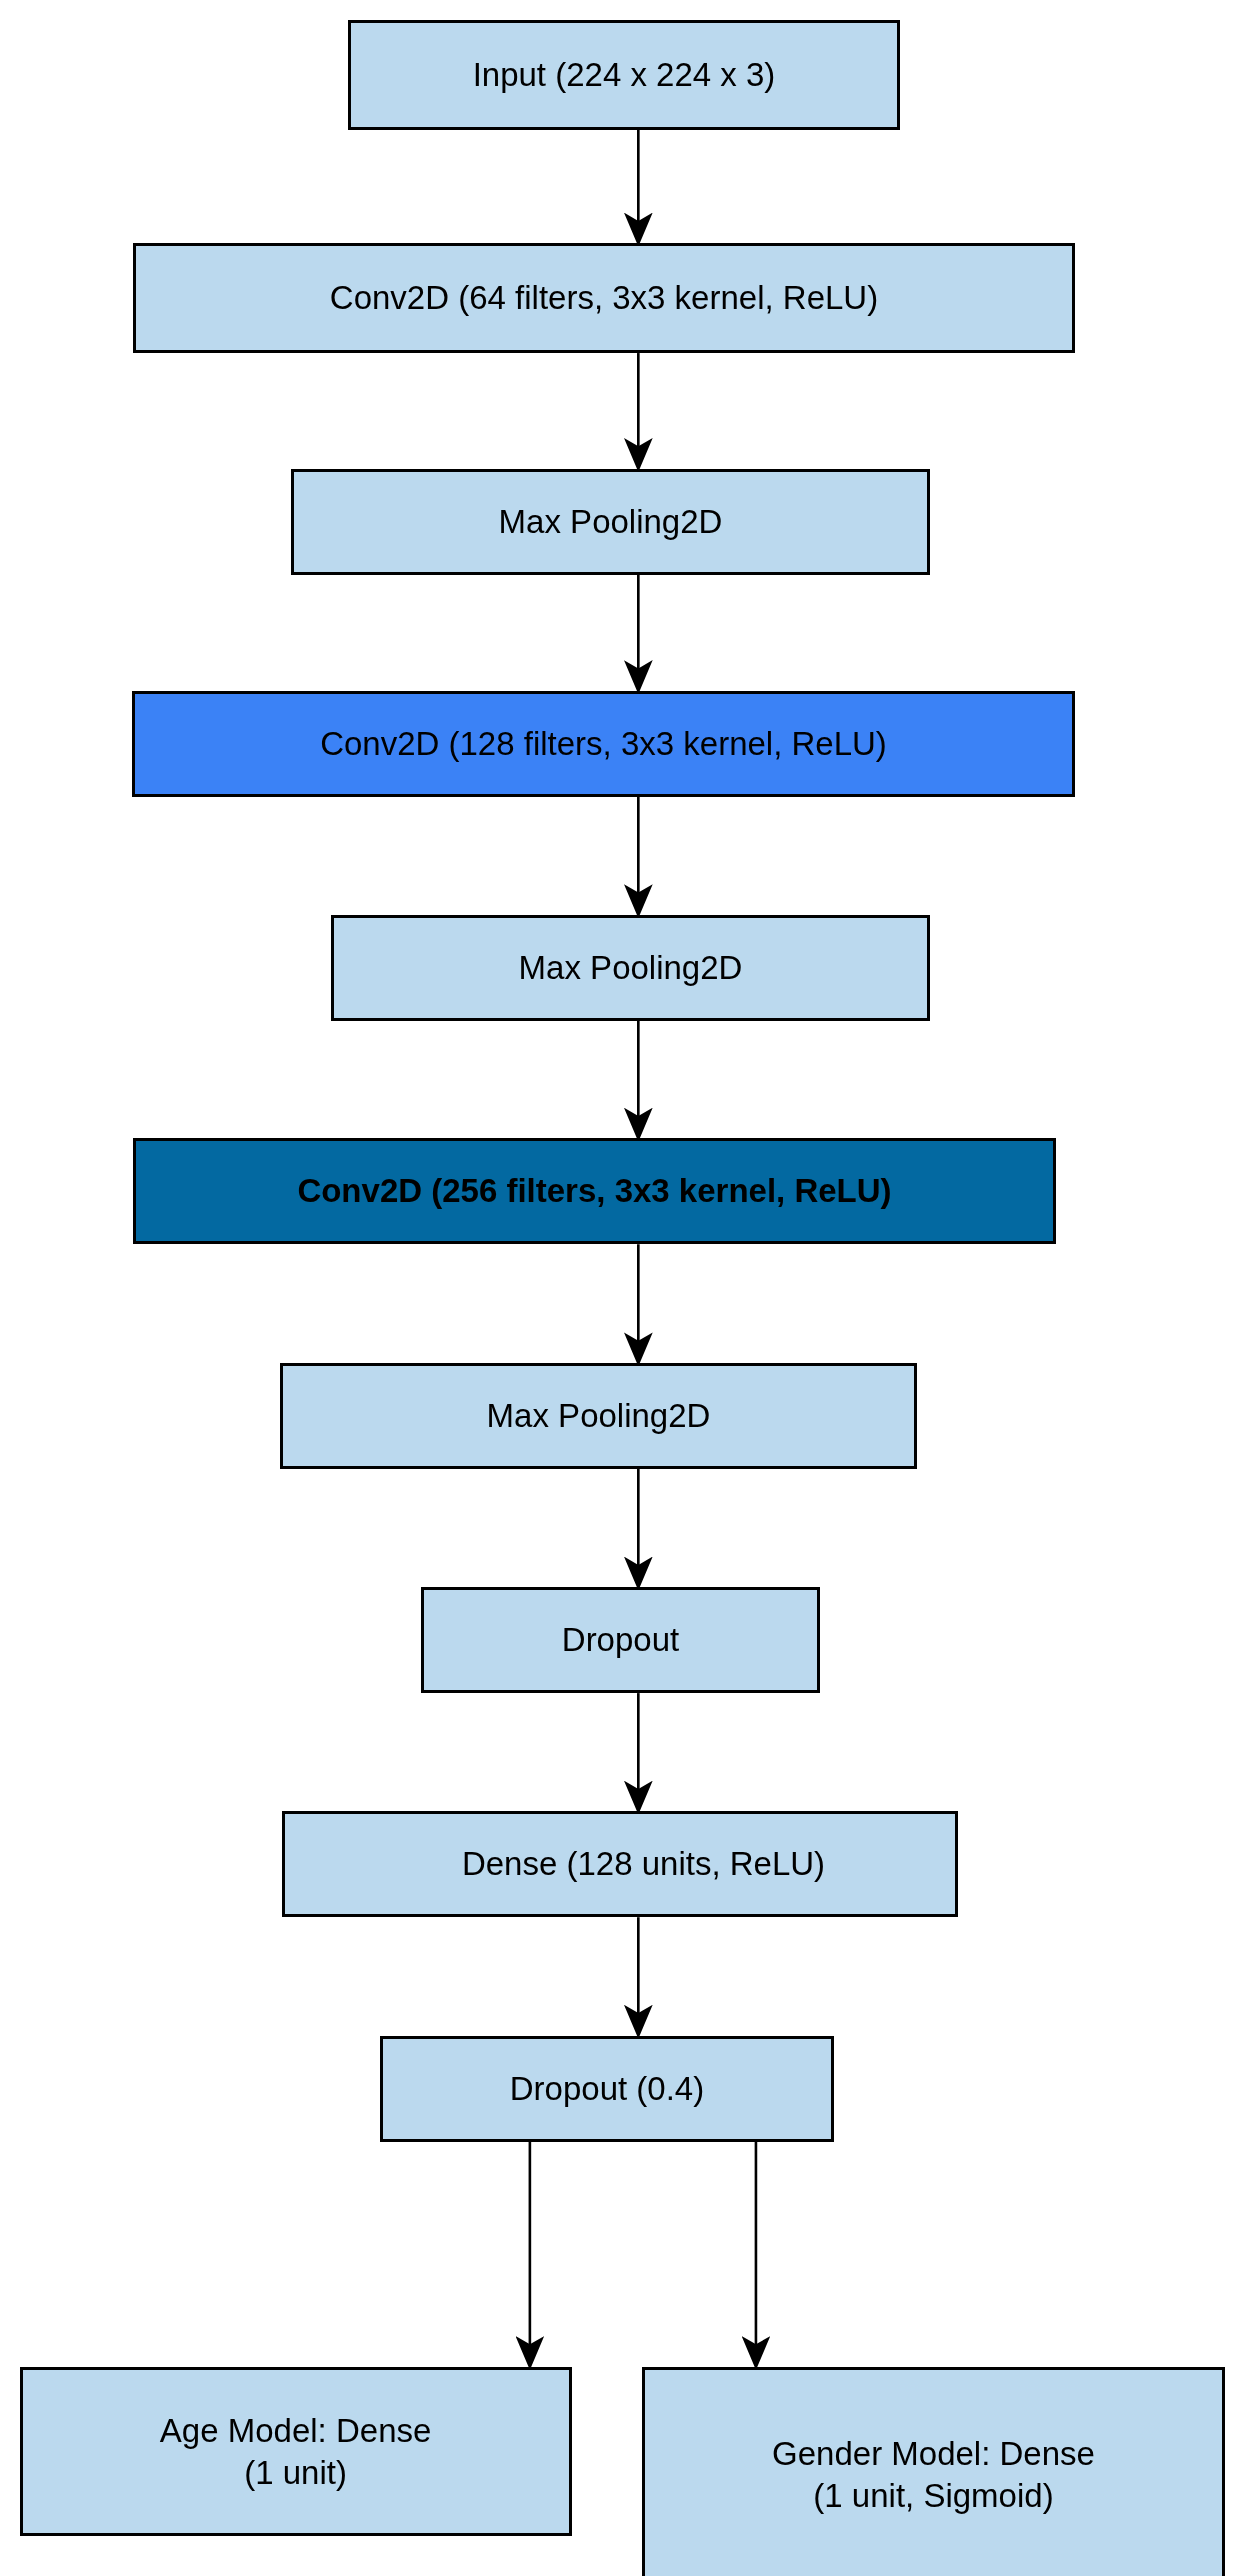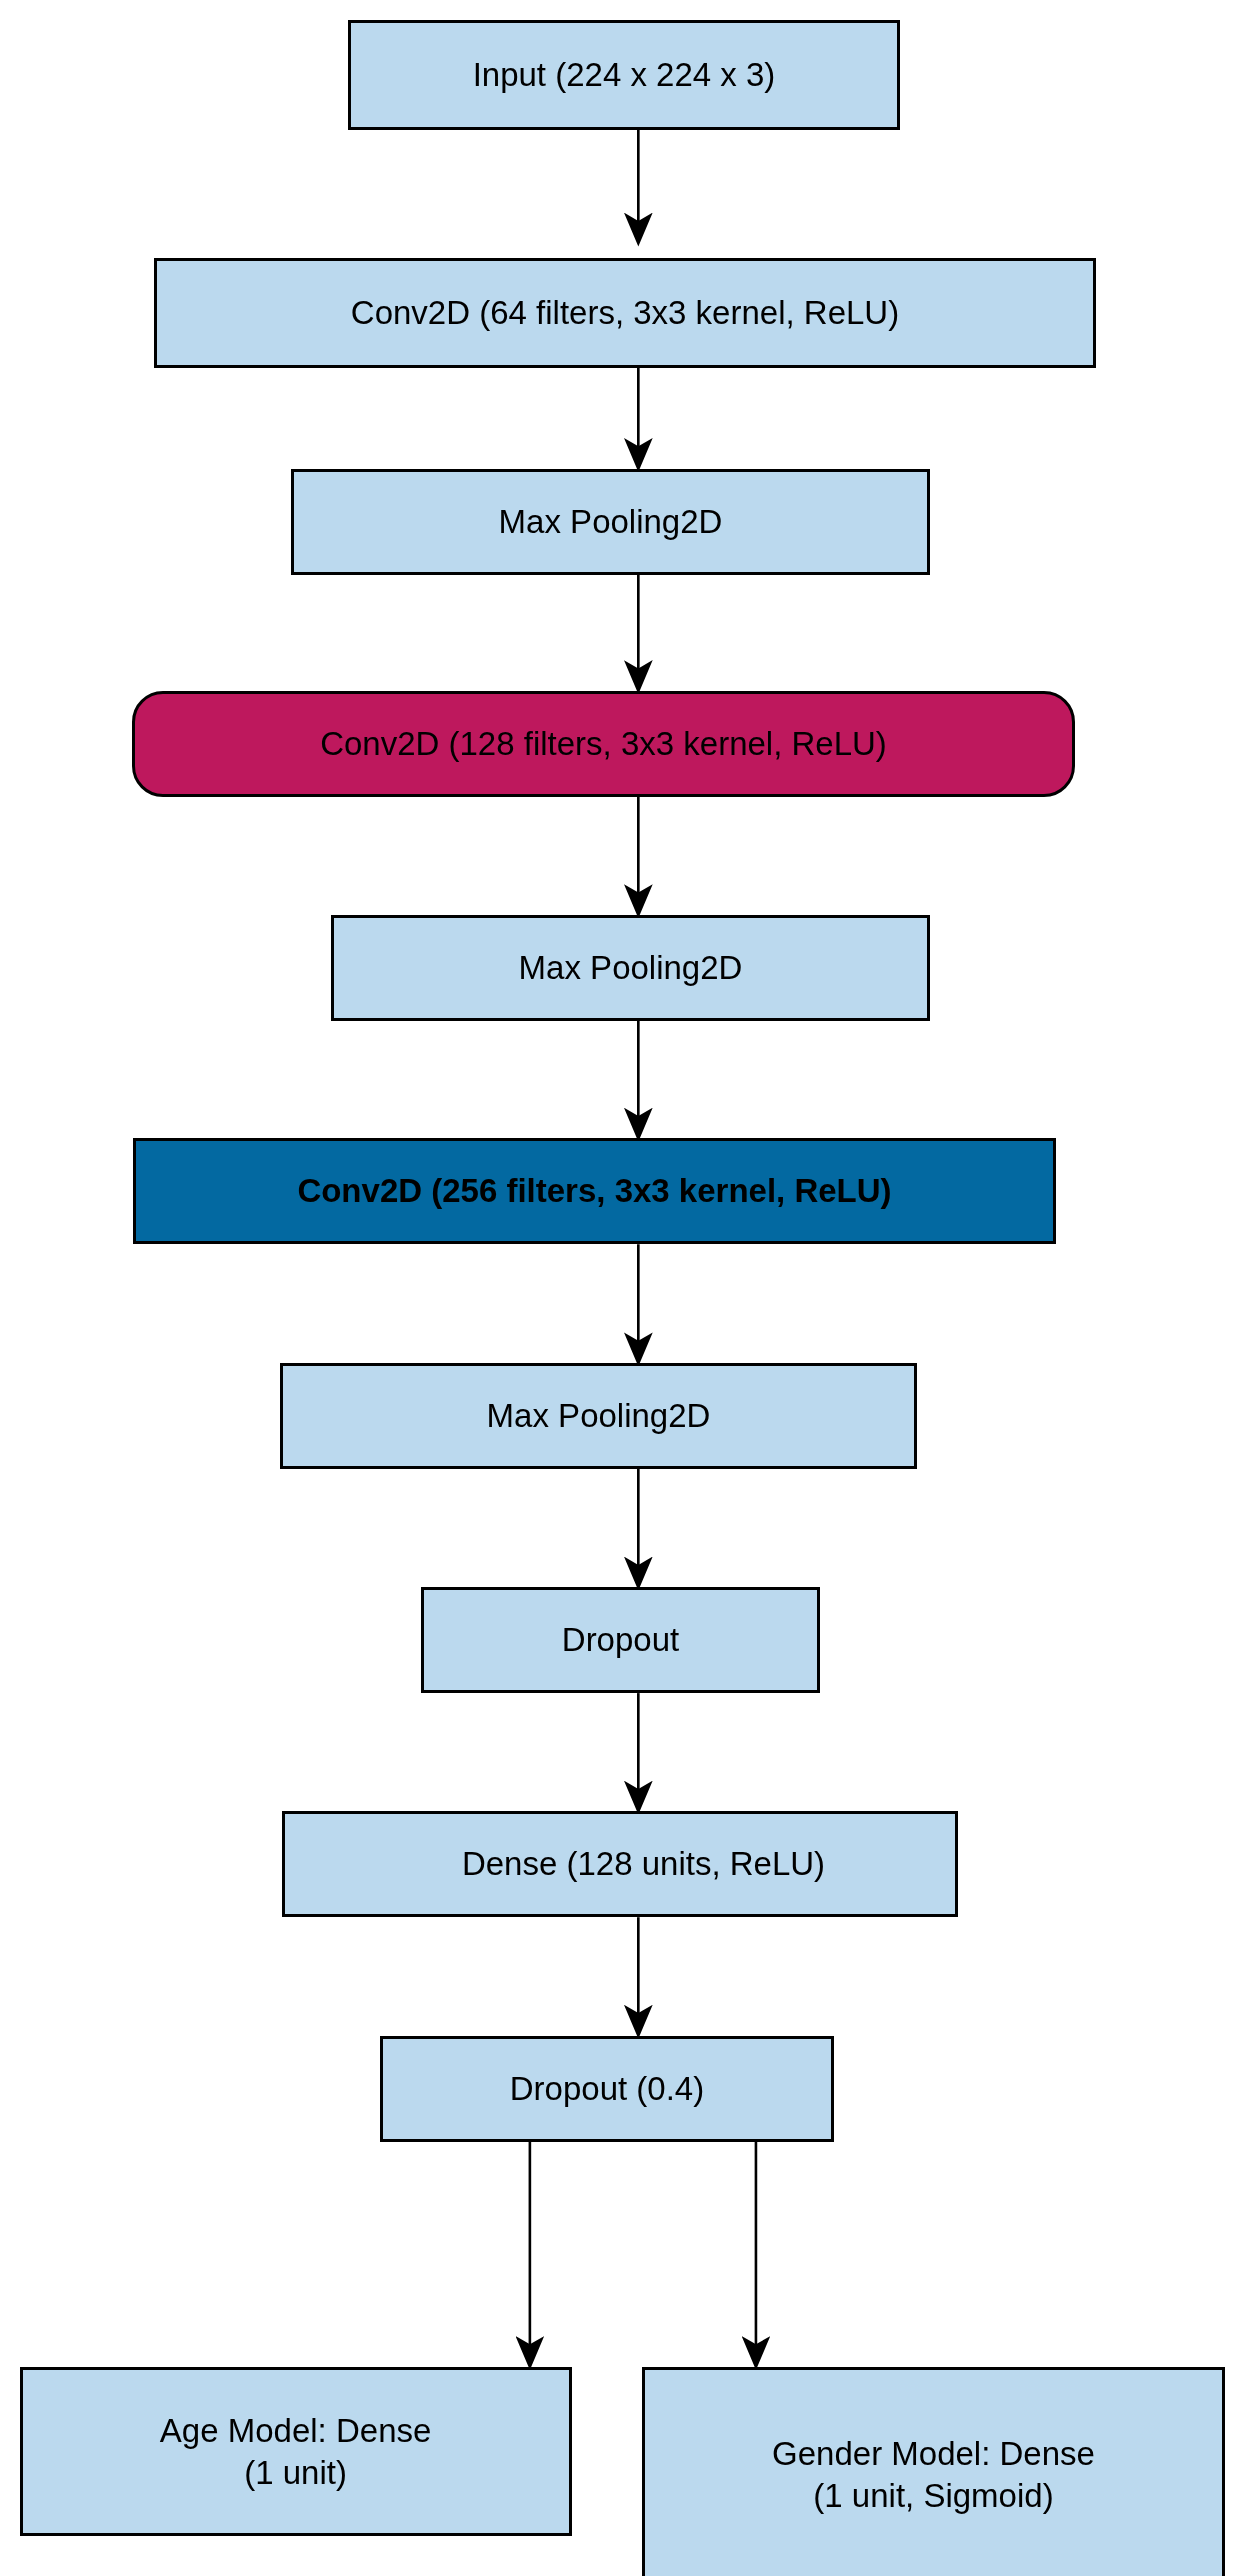--- a/index.html
+++ b/index.html
@@ -61,23 +61,23 @@
         <line x1="977" y1="1904" x2="977" y2="2083" stroke="#000000" stroke-width="4" marker-end="url(#arrowhead)"></line>
         <line x1="977" y1="2248" x2="977" y2="2426" stroke="#000000" stroke-width="4" marker-end="url(#arrowhead)"></line>
         <line x1="977" y1="2591" x2="977" y2="2769" stroke="#000000" stroke-width="4" marker-end="url(#arrowhead)"></line>
         <line x1="977" y1="2934" x2="977" y2="3112" stroke="#000000" stroke-width="4" marker-end="url(#arrowhead)"></line>
         <line x1="811" y1="3277" x2="811" y2="3619" stroke="#000000" stroke-width="4" marker-end="url(#arrowhead)"></line>
         <line x1="1157" y1="3277" x2="1157" y2="3619" stroke="#000000" stroke-width="4" marker-end="url(#arrowhead)"></line>
       </g>
   </svg>
   <div id="node-layer">
       <div class="node" style="left: 348px; top: 19.6px; width: 552px; height: 110px; background: rgb(187, 217, 238); border-color: rgb(0, 0, 0); text-align: right;"><span>Input (224 x 224 x 3)</span></div>
-      <div class="node" style="left: 133px; top: 258px; width: 942px; height: 110px; background: rgb(187, 217, 238); border-color: rgb(0, 0, 0); margin-left: 21px;"><span>Conv2D (64 filters, 3x3 kernel, ReLU)</span></div>
+      <div class="node" style="left: 133px; top: 243px; width: 942px; height: 110px; background: rgb(187, 217, 238); border-color: rgb(0, 0, 0);"><span>Conv2D (64 filters, 3x3 kernel, ReLU)</span></div>
       <div class="node" style="left: 291px; top: 469px; width: 639px; height: 106px; background: rgb(187, 217, 238); border-color: rgb(0, 0, 0);"><span>Max Pooling2D</span></div>
-      <div class="node" style="left: 132px; top: 691px; width: 943px; height: 106px; background: #be185d; border-color: rgb(0, 0, 0); border-radius: 31px;"><span>Conv2D (128 filters, 3x3 kernel, ReLU)</span></div>
+      <div class="node" style="left: 132px; top: 691px; width: 943px; height: 106px; background: #3b82f6; border-color: rgb(0, 0, 0);"><span>Conv2D (128 filters, 3x3 kernel, ReLU)</span></div>
       <div class="node" style="left: 331px; top: 915px; width: 599px; height: 106px; background: rgb(187, 217, 238); border-color: rgb(0, 0, 0);"><span>Max Pooling2D</span></div>
       <div class="node" style="left: 133px; top: 1138px; width: 923px; height: 106px; background: #0369a1; border-color: rgb(0, 0, 0); font-weight: bold;"><span>Conv2D (256 filters, 3x3 kernel, ReLU)</span></div>
       <div class="node" style="left: 280px; top: 1363px; width: 637px; height: 106px; background: rgb(187, 217, 238); border-color: rgb(0, 0, 0);"><span>Max Pooling2D</span></div>
       <div class="node" style="left: 421px; top: 1587px; width: 399px; height: 106px; background: rgb(187, 217, 238); border-color: rgb(0, 0, 0);"><span>Dropout</span></div>
       <div class="node" style="left: 282px; top: 1811px; width: 676px; height: 106px; background: rgb(187, 217, 238); border-color: rgb(0, 0, 0); padding-left: 47px;"><span>Dense (128 units, ReLU)</span></div>
       <div class="node" style="left: 380px; top: 2036px; width: 454px; height: 106px; background: rgb(187, 217, 238); border-color: rgb(0, 0, 0);"><span>Dropout (0.4)</span></div>
       <div class="node" style="left: 19.6px; top: 2367px; width: 552px; height: 169px; background: rgb(187, 217, 238); border-color: rgb(0, 0, 0);"><span>Age Model: Dense
 (1 unit)</span></div>
       <div class="node" style="left: 642px; top: 2367px; width: 583px; height: 215px; background: rgb(187, 217, 238); border-color: rgb(0, 0, 0);"><span>Gender Model: Dense
 (1 unit, Sigmoid)</span></div>

